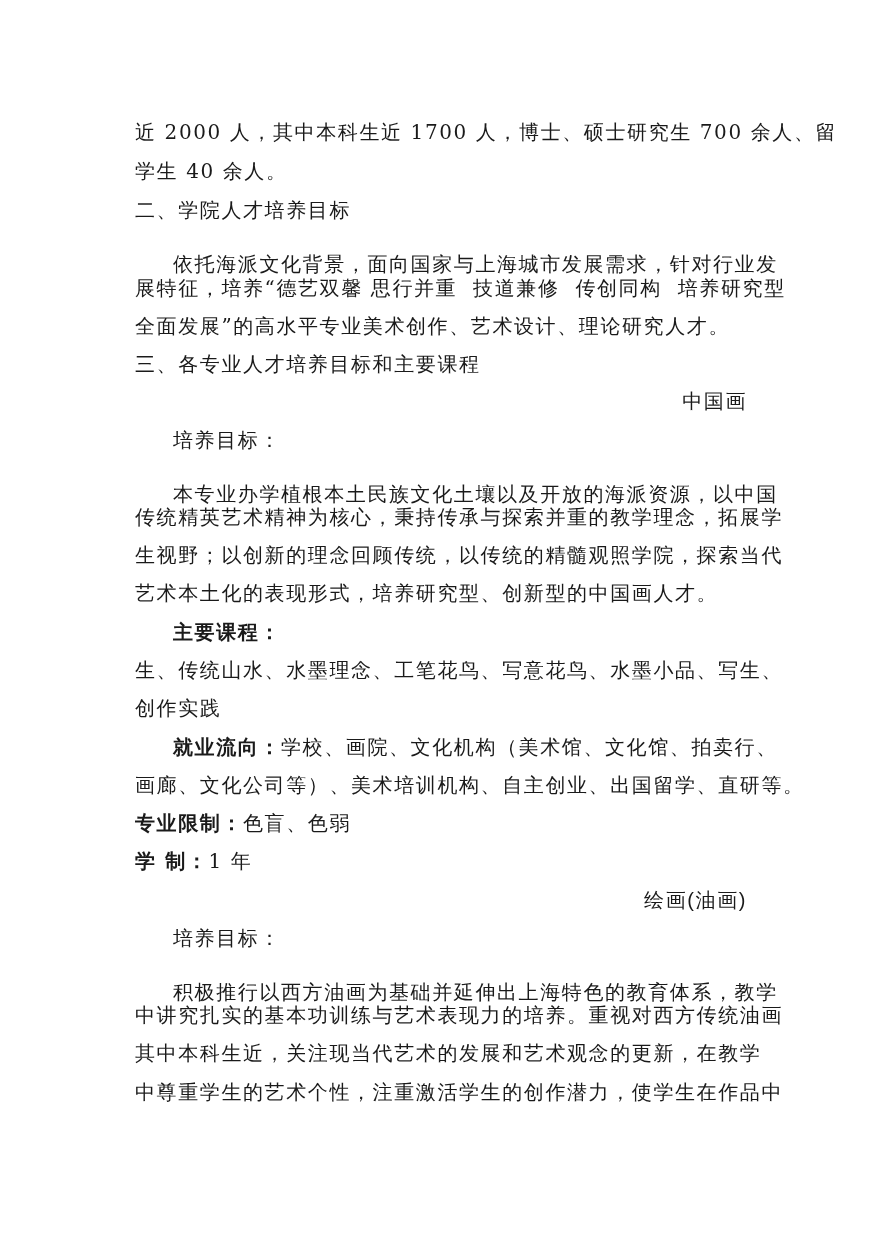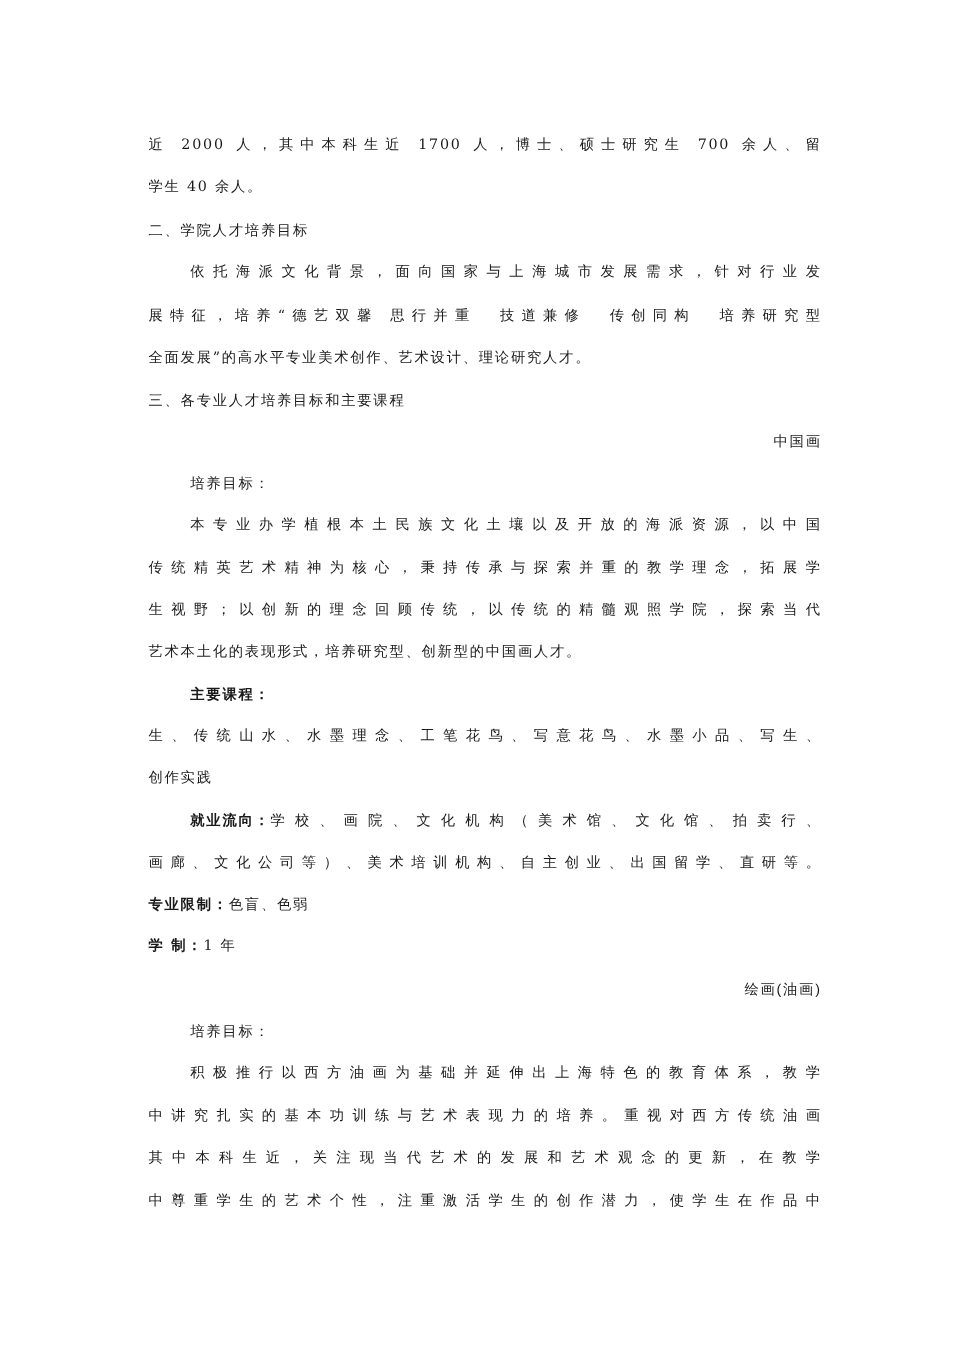--- a/index.html
+++ b/index.html
@@ -1,25 +1,25 @@
 <!DOCTYPE html>
 <html><head>
 <meta charset="utf-8">
 <style>
   html, body { margin: 0; padding: 0; background: #ffffff; }
   body { width: 880px; height: 1244px; position: relative; overflow: hidden;
          font-family: "DejaVu Serif", "Liberation Serif", serif; color: #1a1a1a; }
   .page { position: absolute; left: 135px; top: 112px; width: 612px; }
-  .line { position: absolute; left: 0; font-size: 13px; line-height: 24px; white-space: nowrap; letter-spacing: 1.6px; }
+  .line { position: absolute; left: 0; font-size: 20px; line-height: 24px; white-space: nowrap; letter-spacing: 1.6px; }
   .indent { left: 38px; }
   .center { left: 0; width: 612px; text-align: right; }
   .bold { font-weight: bold; font-family: "DejaVu Sans", "Liberation Sans", sans-serif; }
   .heading { font-family: Liberation Sans, sans-serif; }
   .justify { width: 612px; text-align: justify; text-align-last: justify; }
-  .justify-ind { width: 574px; text-align: justify; text-align-last: justify; }
+  .justify-ind { width: 574px; text-align: justify; text-align-last: justify; margin-top: 16px; }
 </style>
 </head>
 <body>
 
 <div class="page">
   <div class="line justify" style="top:8px">近 2000 人，其中本科生近 1700 人，博士、硕士研究生 700 余人、留</div>
   <div class="line" style="top:47px">学生 40 余人。</div>
 
   <div class="line heading" style="top:86px">二、学院人才培养目标</div>
   <div class="line indent justify-ind" style="top:124px">依托海派文化背景，面向国家与上海城市发展需求，针对行业发</div>

